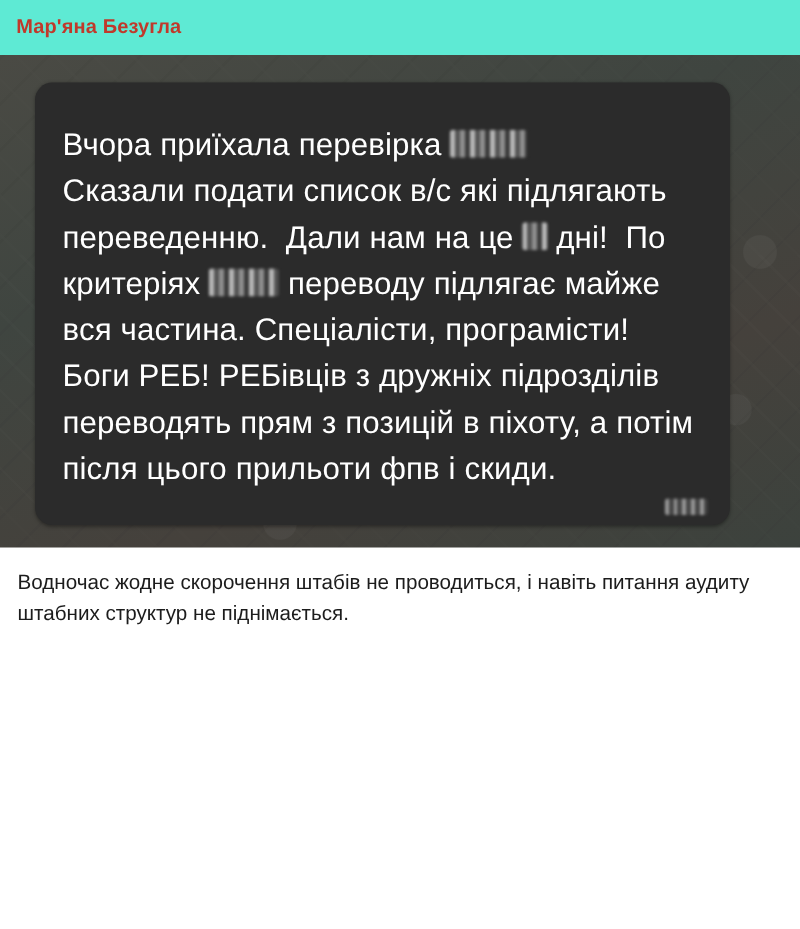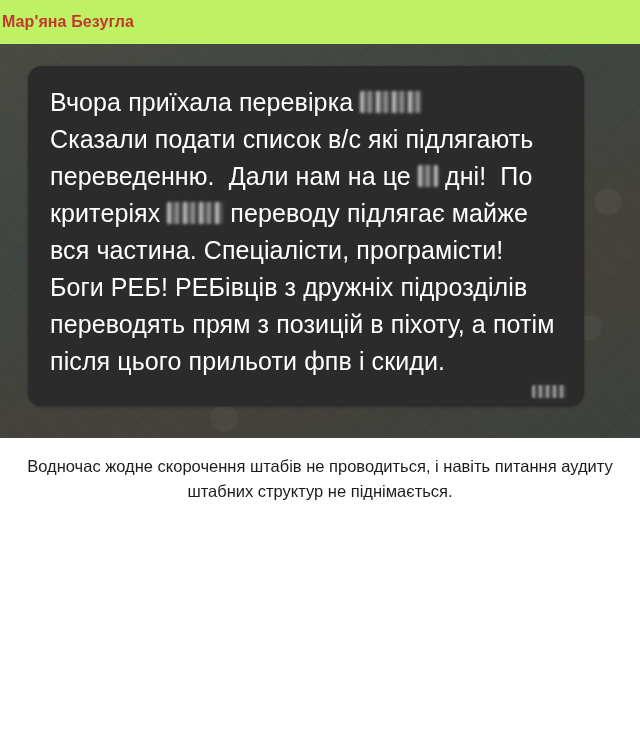--- a/index.html
+++ b/index.html
@@ -11,24 +11,24 @@
     width: 640px;
     height: 743px;
     font-family: "Liberation Sans", sans-serif;
     overflow: hidden;
     position: relative;
   }
 
   
   .header-bar {
     height: 44px;
-    background: #bef264;
+    background: #5eead4;
     display: flex;
     align-items: center;
-    padding-left: 2px;
+    padding-left: 13px;
     box-sizing: border-box;
   }
   .channel-name {
     color: #c0392b;
     font-size: 16px;
     font-weight: bold;
     letter-spacing: 0.1px;
   }
 
   
@@ -61,21 +61,21 @@
   }
 
   
   .bubble {
     position: absolute;
     left: 28px;
     top: 22px;
     width: 556px;
     background: #2b2b2b;
     border-radius: 14px;
-    padding: 18px 22px 26px 22px;
+    padding: 32px 22px 26px 22px;
     box-sizing: border-box;
     box-shadow: 0 1px 3px rgba(0,0,0,0.35);
   }
   .bubble-text {
     color: #ffffff;
     font-size: 25px;
     line-height: 37px;
     white-space: pre-wrap;
     word-wrap: break-word;
     letter-spacing: 0.1px;
@@ -123,21 +123,21 @@
     background: #ffffff;
     padding: 16px 14px 10px 14px;
     box-sizing: border-box;
   }
   .article p {
     margin: 0 0 20px 0;
     color: #1c1c1c;
     font-size: 16.5px;
     line-height: 25px;
   }
-  .article p:last-child { margin-bottom: 16px; text-align: center; }
+  .article p:last-child { margin-bottom: 16px; }
 </style>
 </head>
 <body>
 
 <div class="header-bar">
   <span class="channel-name">Мар'яна Безугла</span>
 </div>
 
 <div class="chat-area">
   <div class="chat-pattern"></div>

